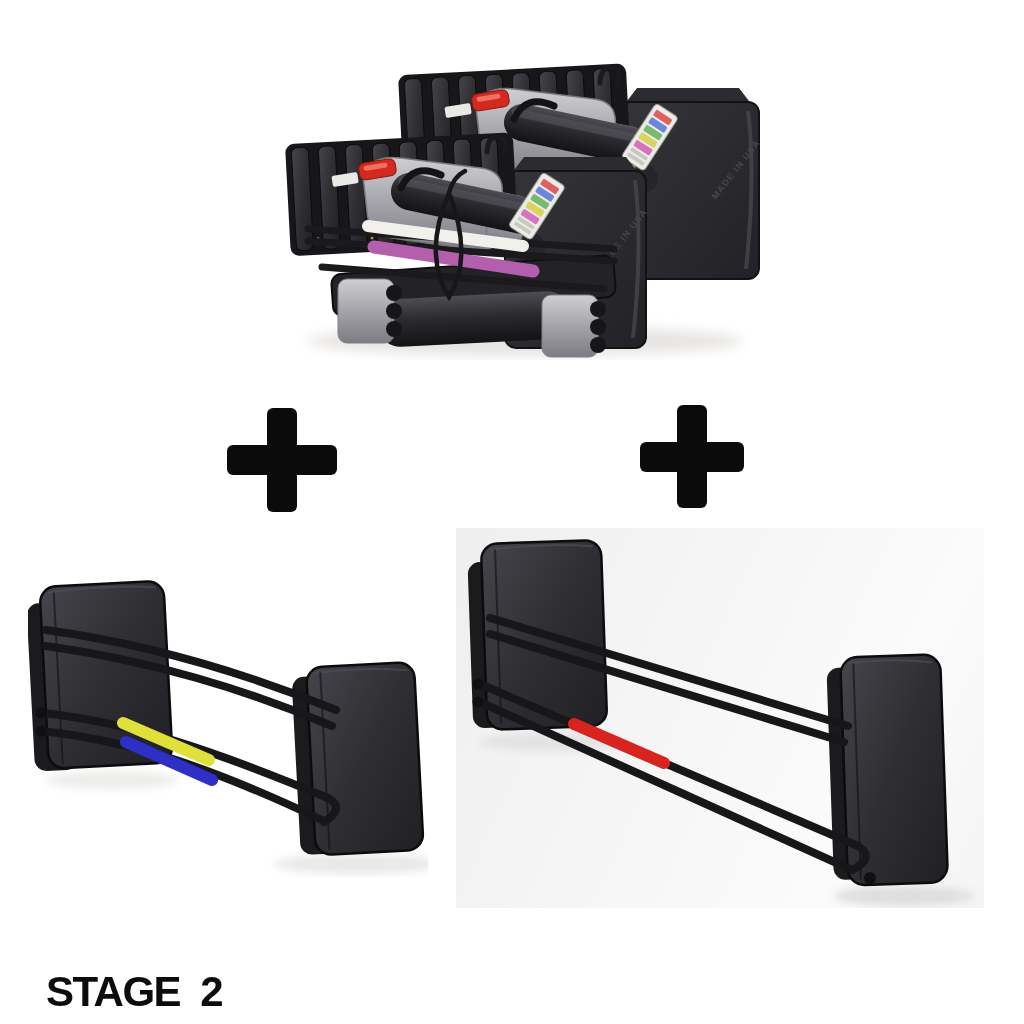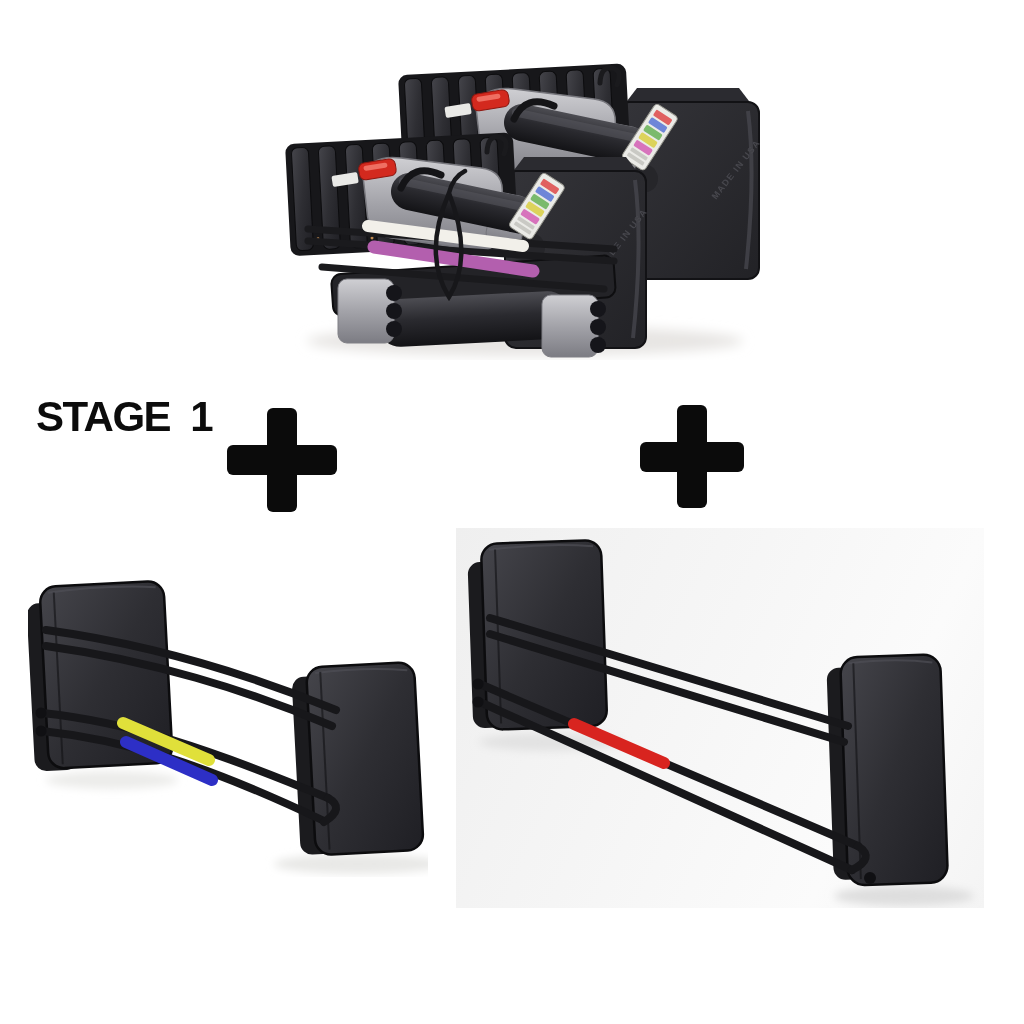--- a/index.html
+++ b/index.html
@@ -136,21 +136,20 @@
           <path d="M28,196 L334,216"></path>
           <path d="M42,222 L324,244"></path>
         </g>
         <path d="M88,181 L243,201" stroke="#f2f0ea" stroke-width="12" stroke-linecap="round" fill="none"></path>
         <path d="M94,202 L253,226" stroke="#b35fae" stroke-width="13" stroke-linecap="round" fill="none"></path>
         <path d="M169,148 C150,192 153,226 169,252 C185,226 186,192 169,148 M169,148 q4,-16 16,-22" stroke="#17171a" stroke-width="4.5" fill="none" stroke-linecap="round"></path>
       </g>
     </svg>
   </figure>
 
-  <h2 class="stage-label" id="label-stage1">STAGE 1</h2>
 
   <div class="plus" id="plus-1"></div>
   <div class="plus" id="plus-2"></div>
 
   <figure id="stage2-photo">
     <svg viewBox="0 0 400 305" width="400" height="305">
       <ellipse cx="84" cy="208" rx="66" ry="9" fill="#ececea" filter="url(#blur4)"></ellipse>
       <ellipse cx="330" cy="292" rx="84" ry="10" fill="#e8e8e6" filter="url(#blur4)"></ellipse>
       <g transform="rotate(-3 75 100)">
         <rect x="2" y="28" width="44" height="168" rx="12" fill="#1b1b1e"></rect>
@@ -201,14 +200,15 @@
         <path d="M24,174 L396,342"></path>
         <path d="M402,318 q18,12 -6,24"></path>
       </g>
       <circle cx="22" cy="156" r="5.5" fill="#101013"></circle>
       <circle cx="22" cy="174" r="5.5" fill="#101013"></circle>
       <circle cx="414" cy="350" r="6" fill="#101013"></circle>
       <path d="M118,196 L208,235" stroke="#d8241f" stroke-width="12" stroke-linecap="round" fill="none"></path>
     </svg>
   </figure>
 
+  <h2 class="stage-label" id="label-stage2">STAGE 2</h2>
 
 </div>
 
 </body></html>

